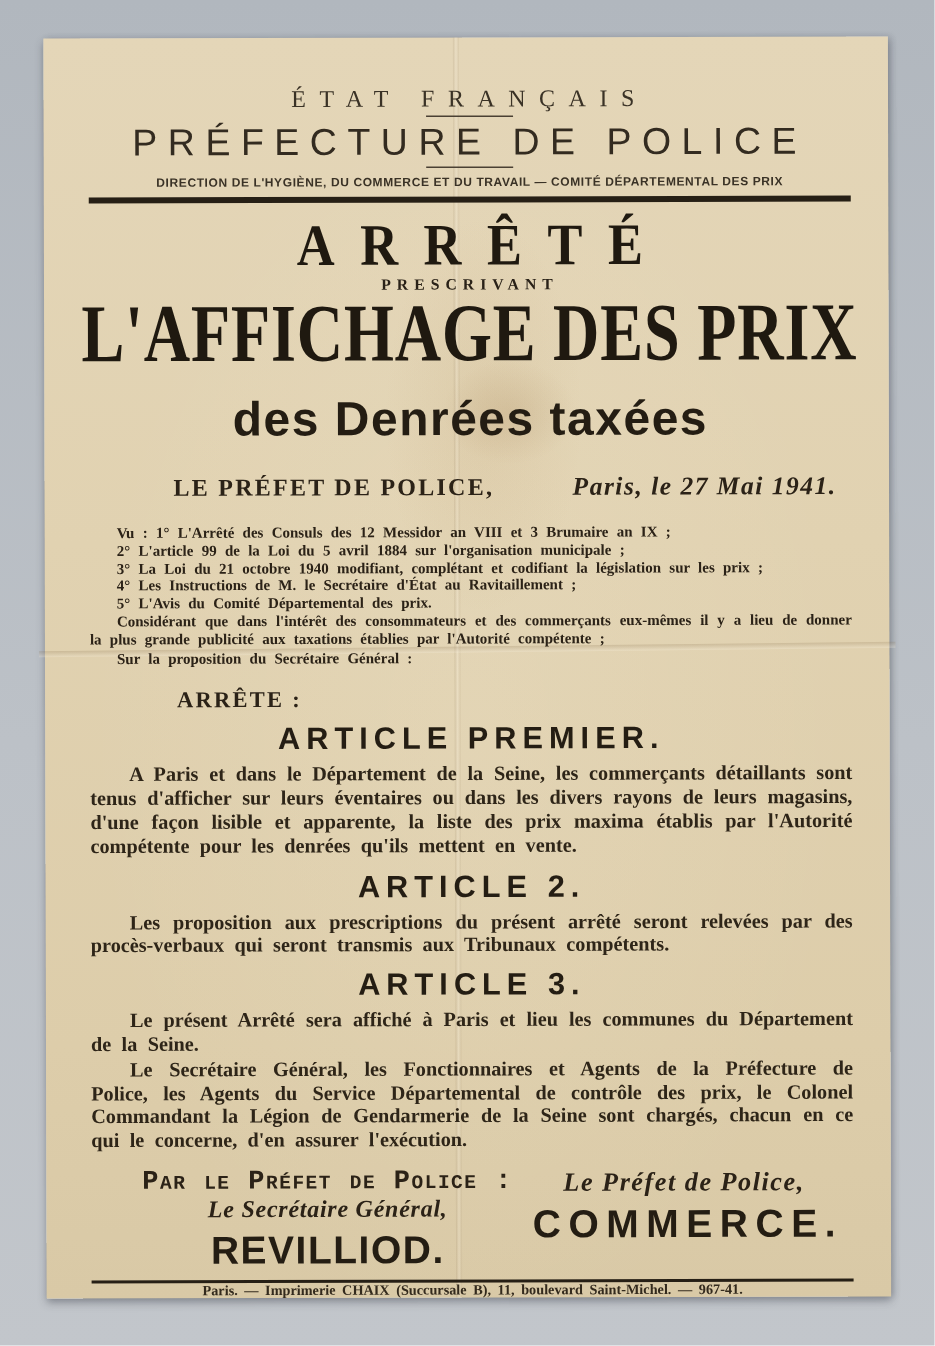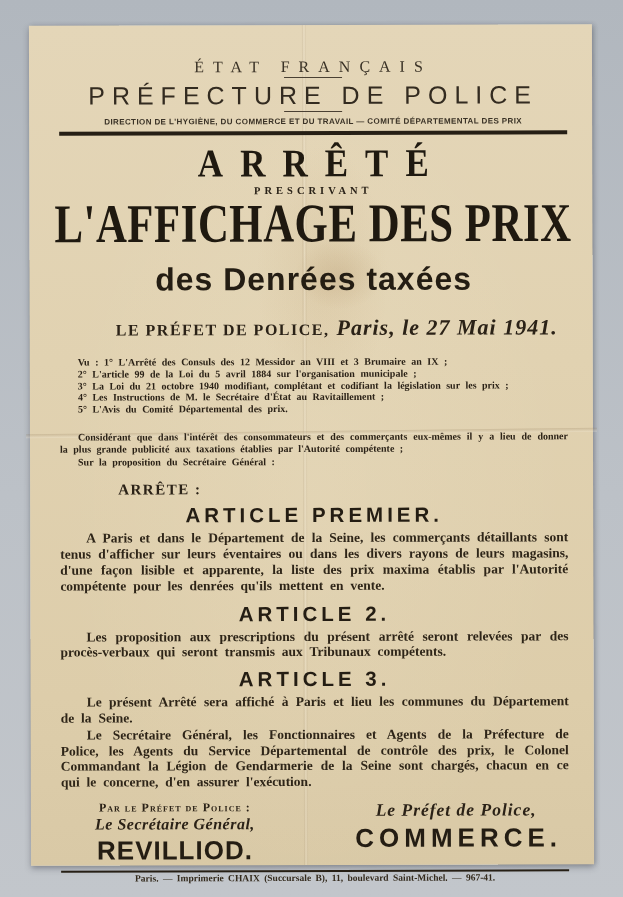--- a/index.html
+++ b/index.html
@@ -40,41 +40,41 @@
   .t-prescrivant{margin-top:1px;text-align:center;font-weight:bold;font-size:10.5px;letter-spacing:4px;color:#2a2218;}
   .t-affichage{margin-top:4px;text-align:center;white-space:nowrap;}
   .t-affichage span{display:inline-block;font-weight:bold;font-size:42px;letter-spacing:0.5px;
     transform:scale(1.02,1.3);transform-origin:50% 55%;color:#1f1910;}
   .t-denrees{margin-top:13px;text-align:center;font-family:"Liberation Sans","DejaVu Sans",sans-serif;
     font-weight:bold;font-size:32px;letter-spacing:1px;color:#241d13;}
 
   .opening{margin-top:17px;display:flex;justify-content:space-between;align-items:baseline;
     padding-left:56px;padding-right:10px;}
   .prefet-line{font-weight:bold;font-size:16px;letter-spacing:1.5px;}
-  .date-line{font-weight:bold;font-style:italic;font-size:22px;letter-spacing:1px;}
+  .date-line{font-weight:bold;font-style:italic;font-size:17px;letter-spacing:1px;}
 
   .vu{margin-top:15px;font-weight:bold;font-size:10px;line-height:11.8px;word-spacing:3px;}
   .vu-item{margin-left:18px;}
-  .considerant{text-align:justify;text-indent:18px;margin-top:16px;}
+  .considerant{text-align:justify;text-indent:18px;}
   .proposition{margin-left:18px;margin-top:1px;}
 
   .arrete-label{margin-top:14px;margin-left:58px;font-weight:bold;font-size:15px;letter-spacing:1.5px;}
 
   .article-heading{text-align:center;font-family:"Liberation Sans","DejaVu Sans",sans-serif;
     font-weight:bold;font-size:20.5px;letter-spacing:4px;color:#241d13;}
   .h1{margin-top:5px;} .h2{margin-top:8px;} .h3{margin-top:7px;}
   .para{margin-top:3px;text-align:justify;text-indent:26px;font-weight:bold;font-size:13.5px;
     line-height:15.8px;word-spacing:3.5px;color:#2e2518;}
   .para+.para{margin-top:1px;}
 
   .signatures{margin-top:10px;display:flex;justify-content:space-between;align-items:flex-start;
     padding-left:34px;padding-right:12px;}
   .sig-left{text-align:center;}
   .sig-right{text-align:center;}
-  .sig-smallcaps{font-variant:small-caps;font-weight:bold;font-size:12px;letter-spacing:1px;}
+  .sig-smallcaps{font-variant:small-caps;font-weight:bold;font-size:18px;letter-spacing:1px;font-family:Liberation Mono, monospace;}
   .sig-italic{font-weight:bold;font-style:italic;font-size:16px;letter-spacing:0.5px;}
   .sig-italic-big{font-weight:bold;font-style:italic;font-size:17.5px;letter-spacing:1px;}
   .sig-name-left{margin-top:2px;font-family:"Liberation Sans","DejaVu Sans",sans-serif;
     font-weight:bold;font-size:26px;letter-spacing:1px;color:#241d13;}
   .sig-name-right{margin-top:2px;font-family:"Liberation Sans","DejaVu Sans",sans-serif;
     font-weight:bold;font-size:26px;letter-spacing:5px;margin-right:-5px;color:#241d13;}
 
   .footer-rule{margin-top:4px;height:2px;background:#261f15;}
   .imprint{margin-top:1px;text-align:center;font-weight:bold;font-size:9.5px;word-spacing:2px;color:#332a1d;}
 </style>

